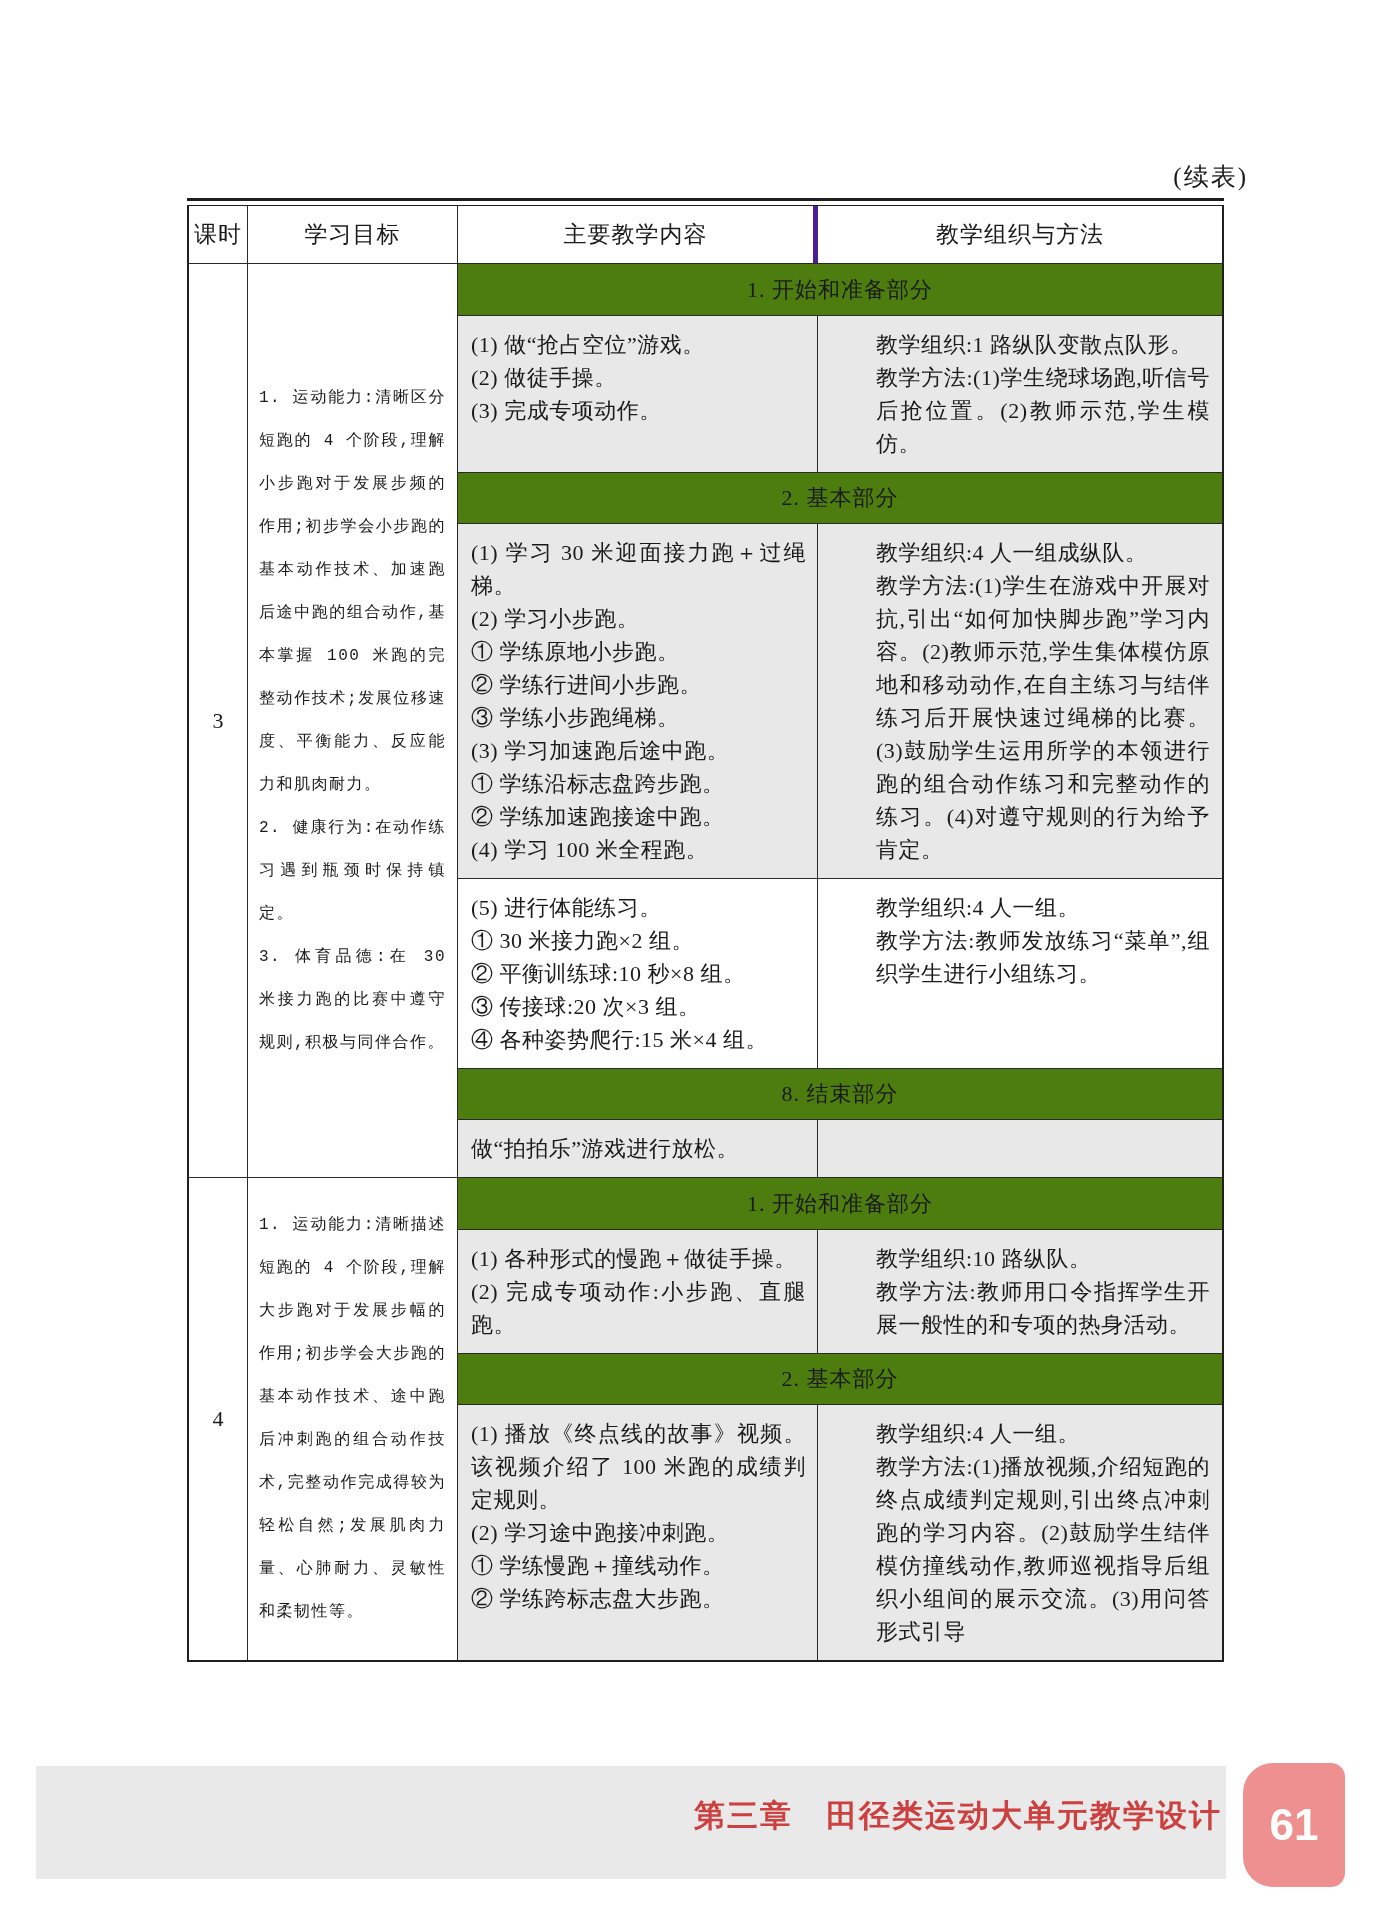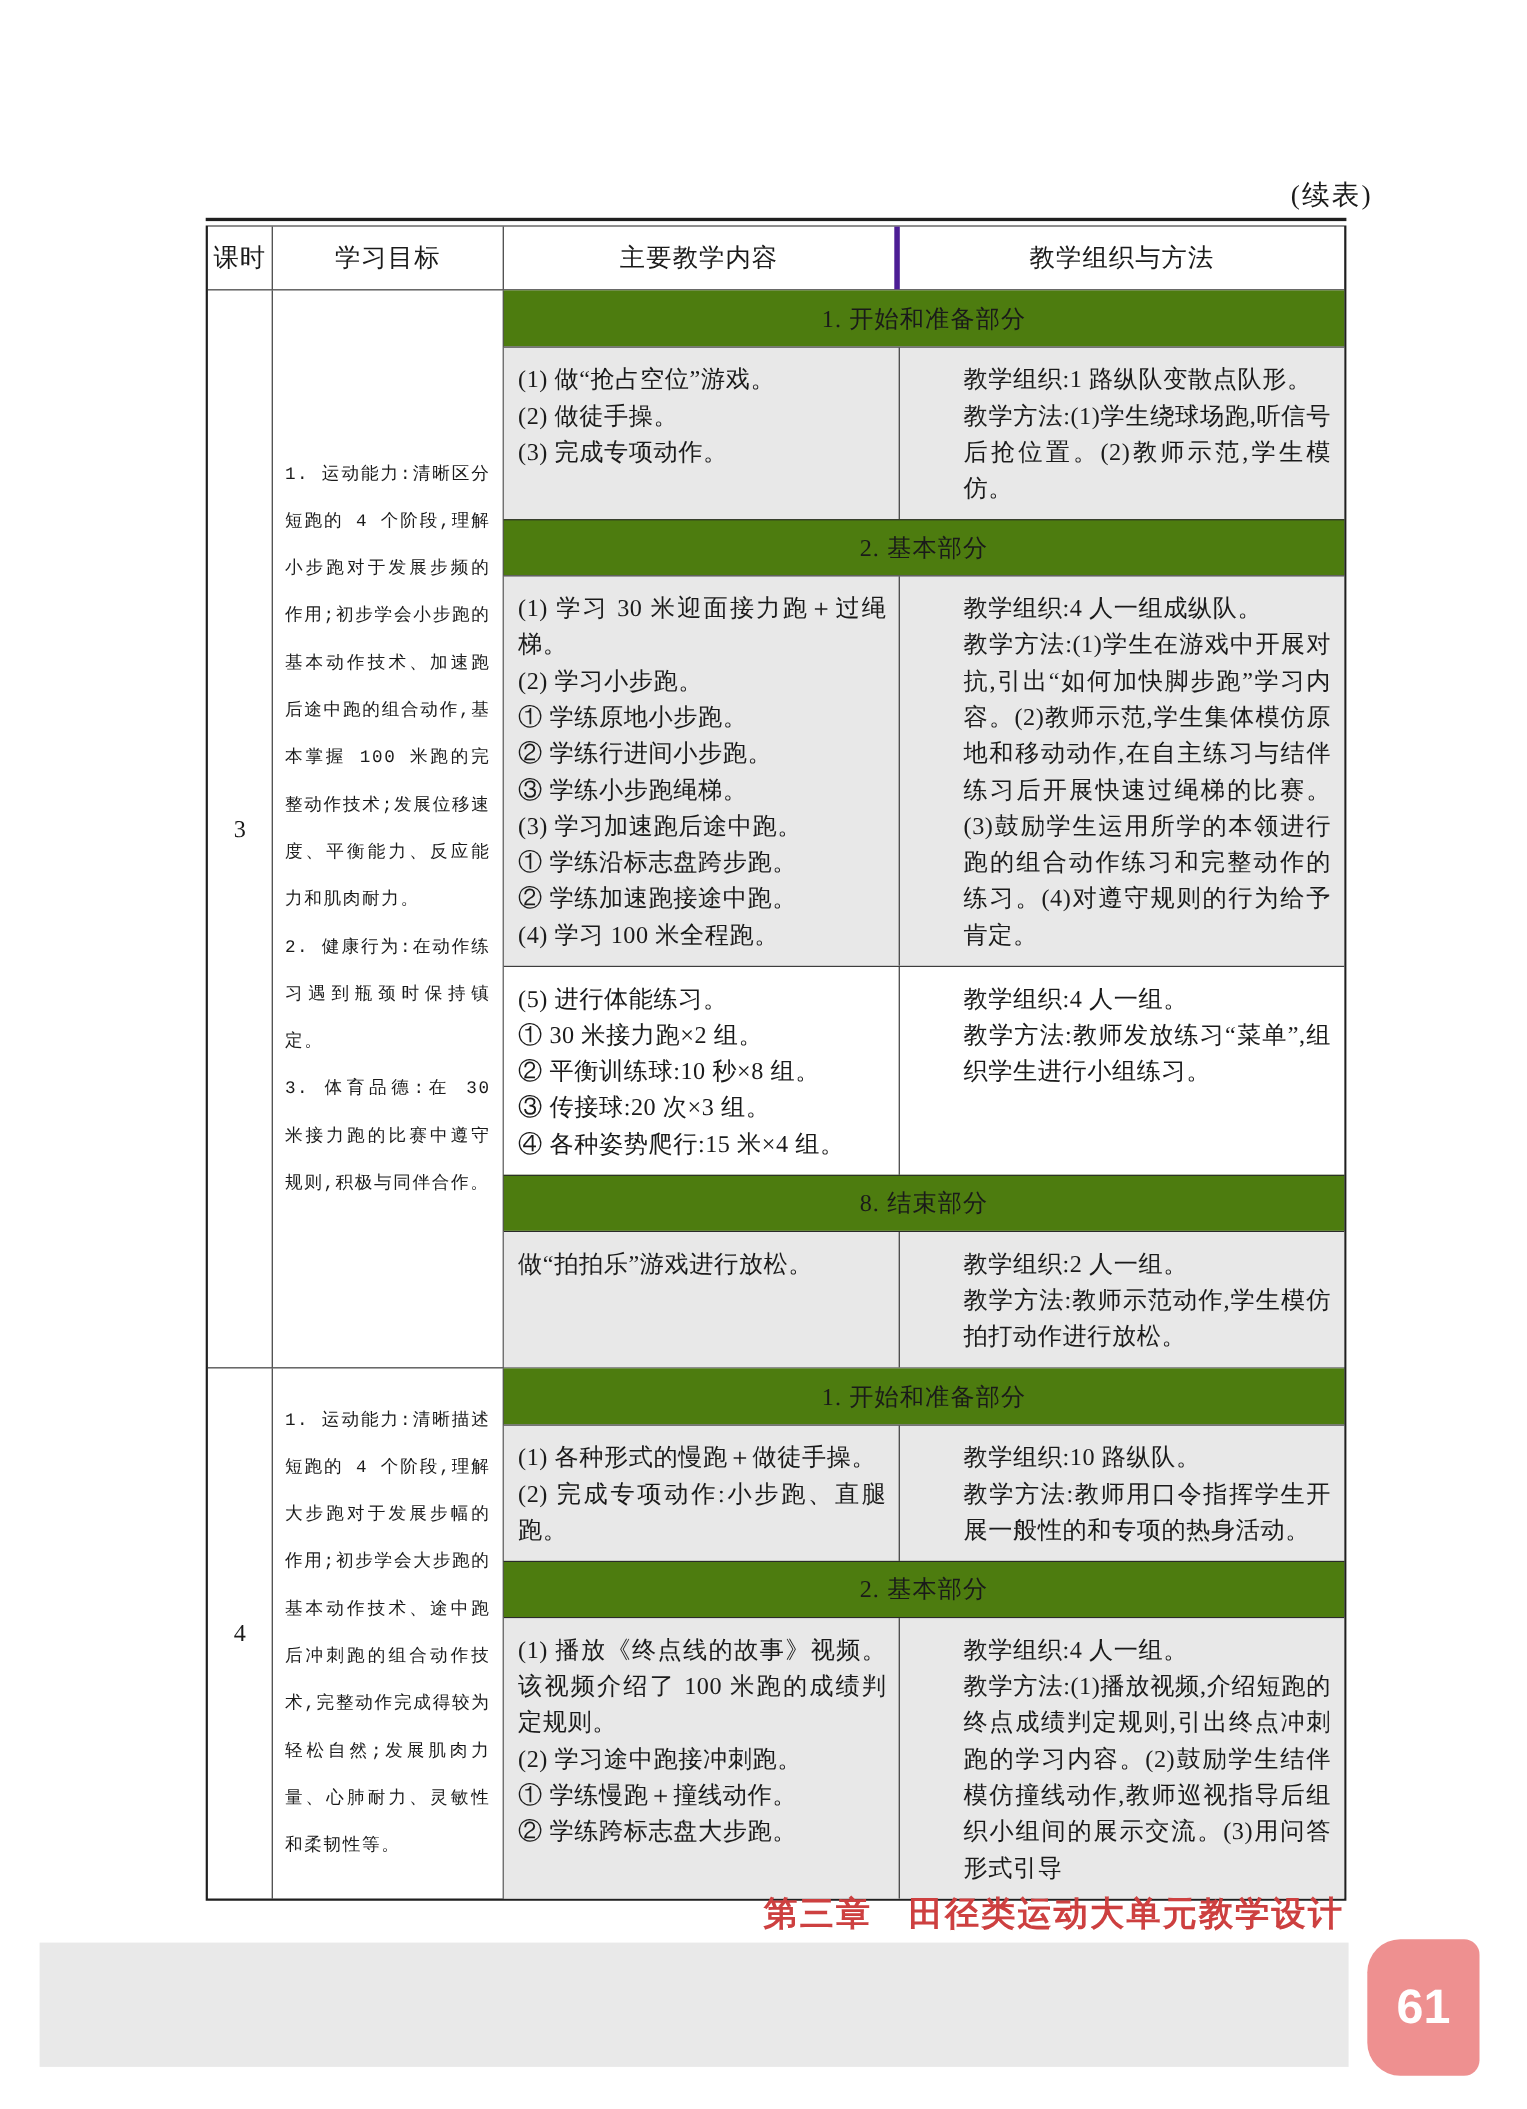--- a/index.html
+++ b/index.html
@@ -59,21 +59,21 @@
   .sec-right {
     flex:1; padding:12px 12px 12px 14px;
     font-size:22px; line-height:33px; letter-spacing:0.5px;
     white-space:pre-line; text-align:justify; text-justify:inter-character;
   }
   .footer-bar {
     position:absolute; left:36px; top:1766px; width:1190px; height:113px;
     background:#e9e9e9;
   }
   .footer-title {
-    position:absolute; top:1719px; right:166px;
+    position:absolute; top:1795px; right:166px;
     font-family:"Liberation Sans","DejaVu Sans",sans-serif;
     font-weight:bold; font-size:31px; letter-spacing:2px;
     color:var(--accent-red,#cd4040);
   }
   .page-badge {
     position:absolute; left:1243px; top:1763px; width:102px; height:124px;
     background:var(--badge-pink,#ee9090);
     border-radius:30px 14px 14px 30px;
     display:flex; align-items:center; justify-content:center;
     color:#ffffff; font-family:"Liberation Sans","DejaVu Sans",sans-serif;
@@ -128,22 +128,20 @@
 ① 30 米接力跑×2 组。
 ② 平衡训练球:10 秒×8 组。
 ③ 传接球:20 次×3 组。
 ④ 各种姿势爬行:15 米×4 组。</div>
               <div class="sec-right">教学组织:4 人一组。
 教学方法:教师发放练习“菜单”,组织学生进行小组练习。</div>
             </div>
             <div class="sec-title">8. 结束部分</div>
             <div class="sec-content shaded">
               <div class="sec-left">做“拍拍乐”游戏进行放松。</div>
-              <div class="sec-right">教学组织:2 人一组。
-教学方法:教师示范动作,学生模仿拍打动作进行放松。</div>
             </div>
           </div>
         </div>
         <div class="prow">
           <div class="cell-period">4</div>
           <div class="cell-obj">1. 运动能力:清晰描述短跑的 4 个阶段,理解大步跑对于发展步幅的作用;初步学会大步跑的基本动作技术、途中跑后冲刺跑的组合动作技术,完整动作完成得较为轻松自然;发展肌肉力量、心肺耐力、灵敏性和柔韧性等。</div>
           <div class="sections">
             <div class="sec-title">1. 开始和准备部分</div>
             <div class="sec-content shaded">
               <div class="sec-left">(1) 各种形式的慢跑＋做徒手操。

